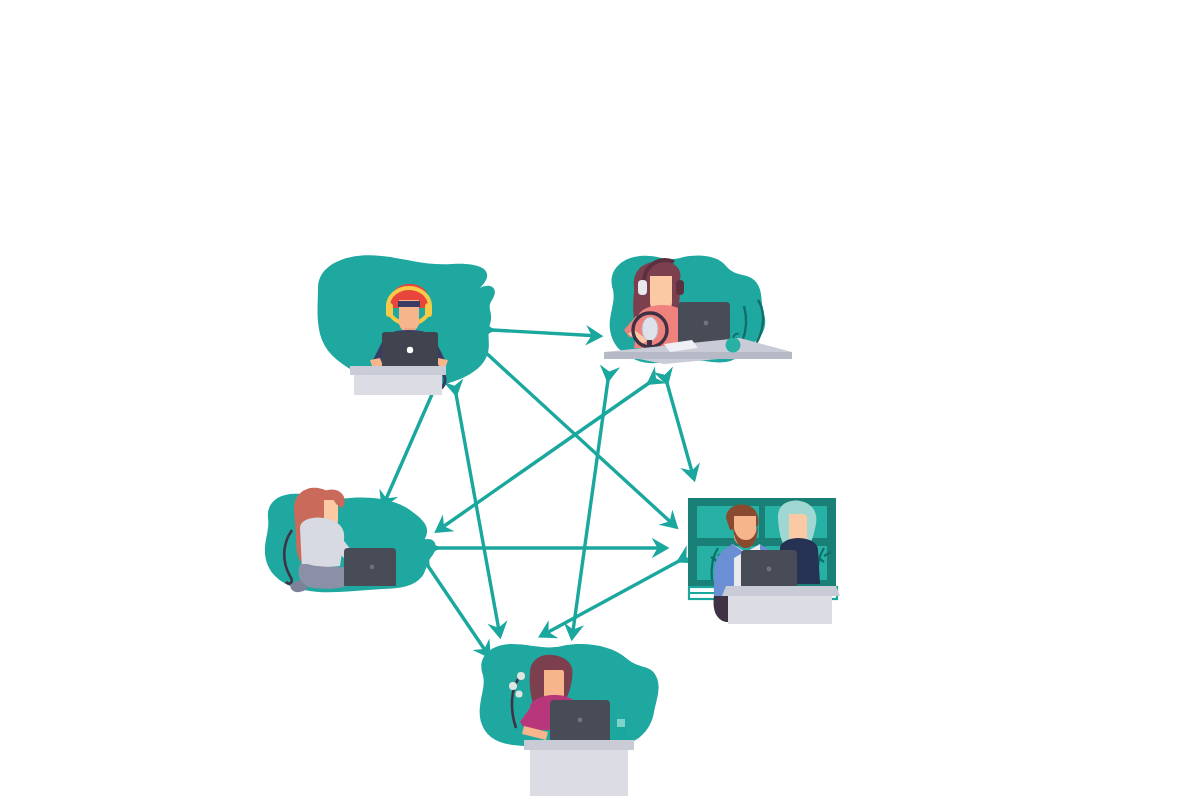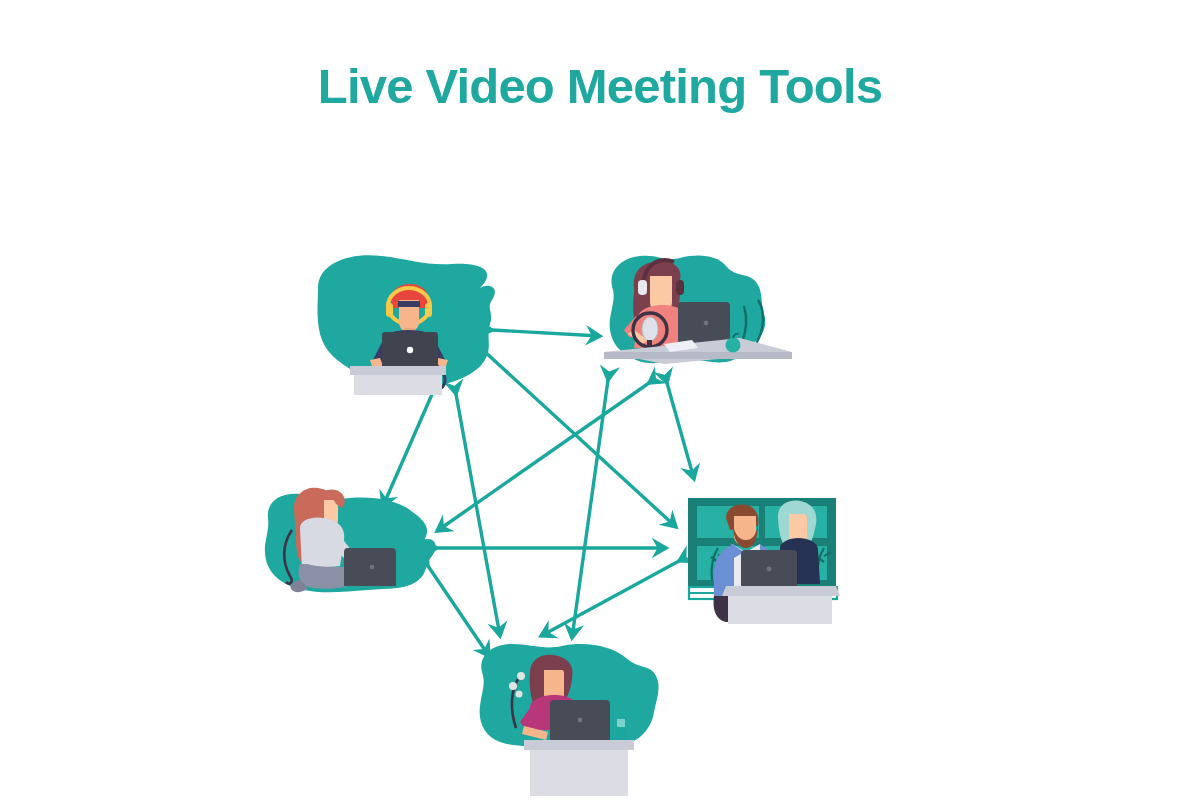--- a/index.html
+++ b/index.html
@@ -50,21 +50,20 @@
     overflow: visible;
   }
   svg.layer.arrows { z-index: 5; }
   svg.layer.nodes  { z-index: 9; }
 </style>
 </head>
 <body>
 
 <div id="canvas" style="background: rgb(255, 255, 255);">
 
-  <div class="page-title" style="color: rgb(31, 168, 160);">Live Video Meeting Tools</div>
 
   <div class="diagram">
 
     <svg class="layer arrows" viewBox="0 0 1200 800">
       <defs>
         <marker id="ah" markerWidth="7" markerHeight="7" refX="4.6" refY="3.5" orient="auto" markerUnits="strokeWidth">
           <path d="M0.4,0.5 L5.6,3.5 L0.4,6.5 L2.1,3.5 Z" fill="#1aa79d"></path>
         </marker>
       </defs>
       <g id="arrow-group" stroke="#1aa79d" stroke-width="3.4" fill="none" marker-start="url(#ah)" marker-end="url(#ah)">

